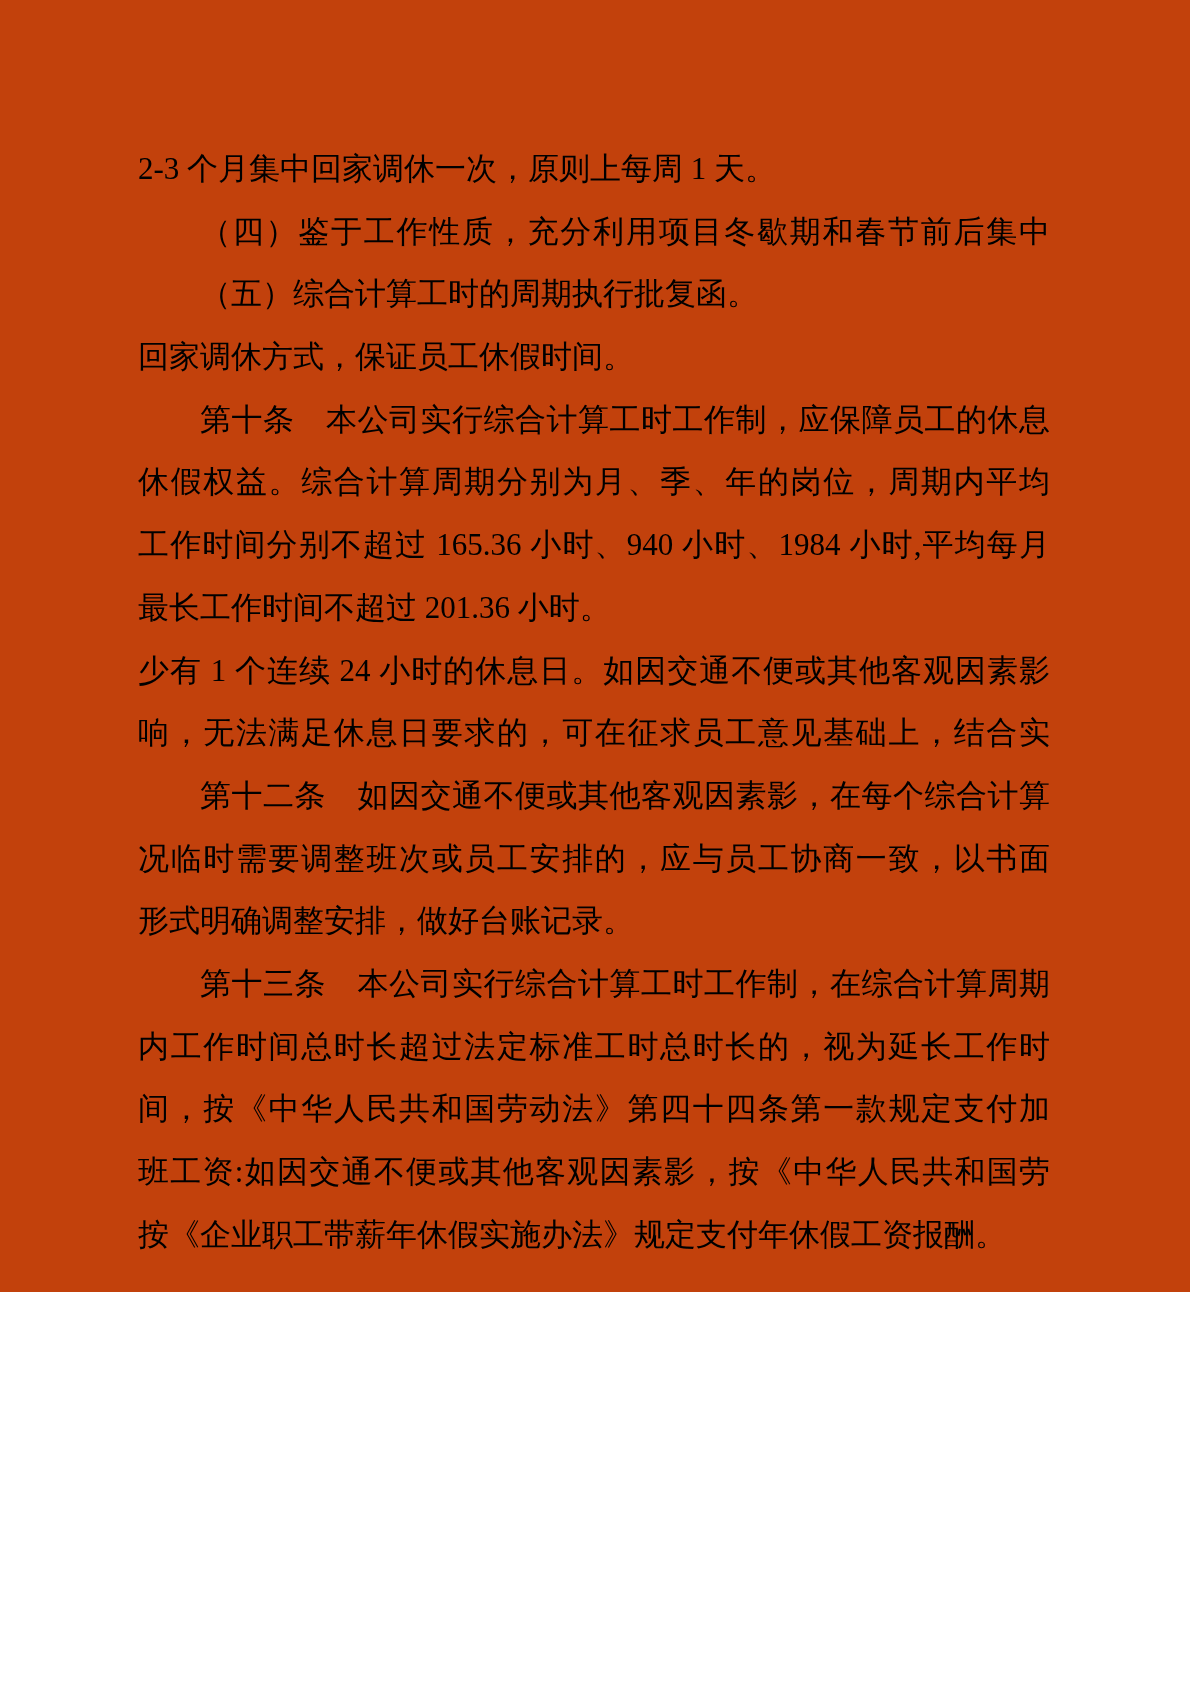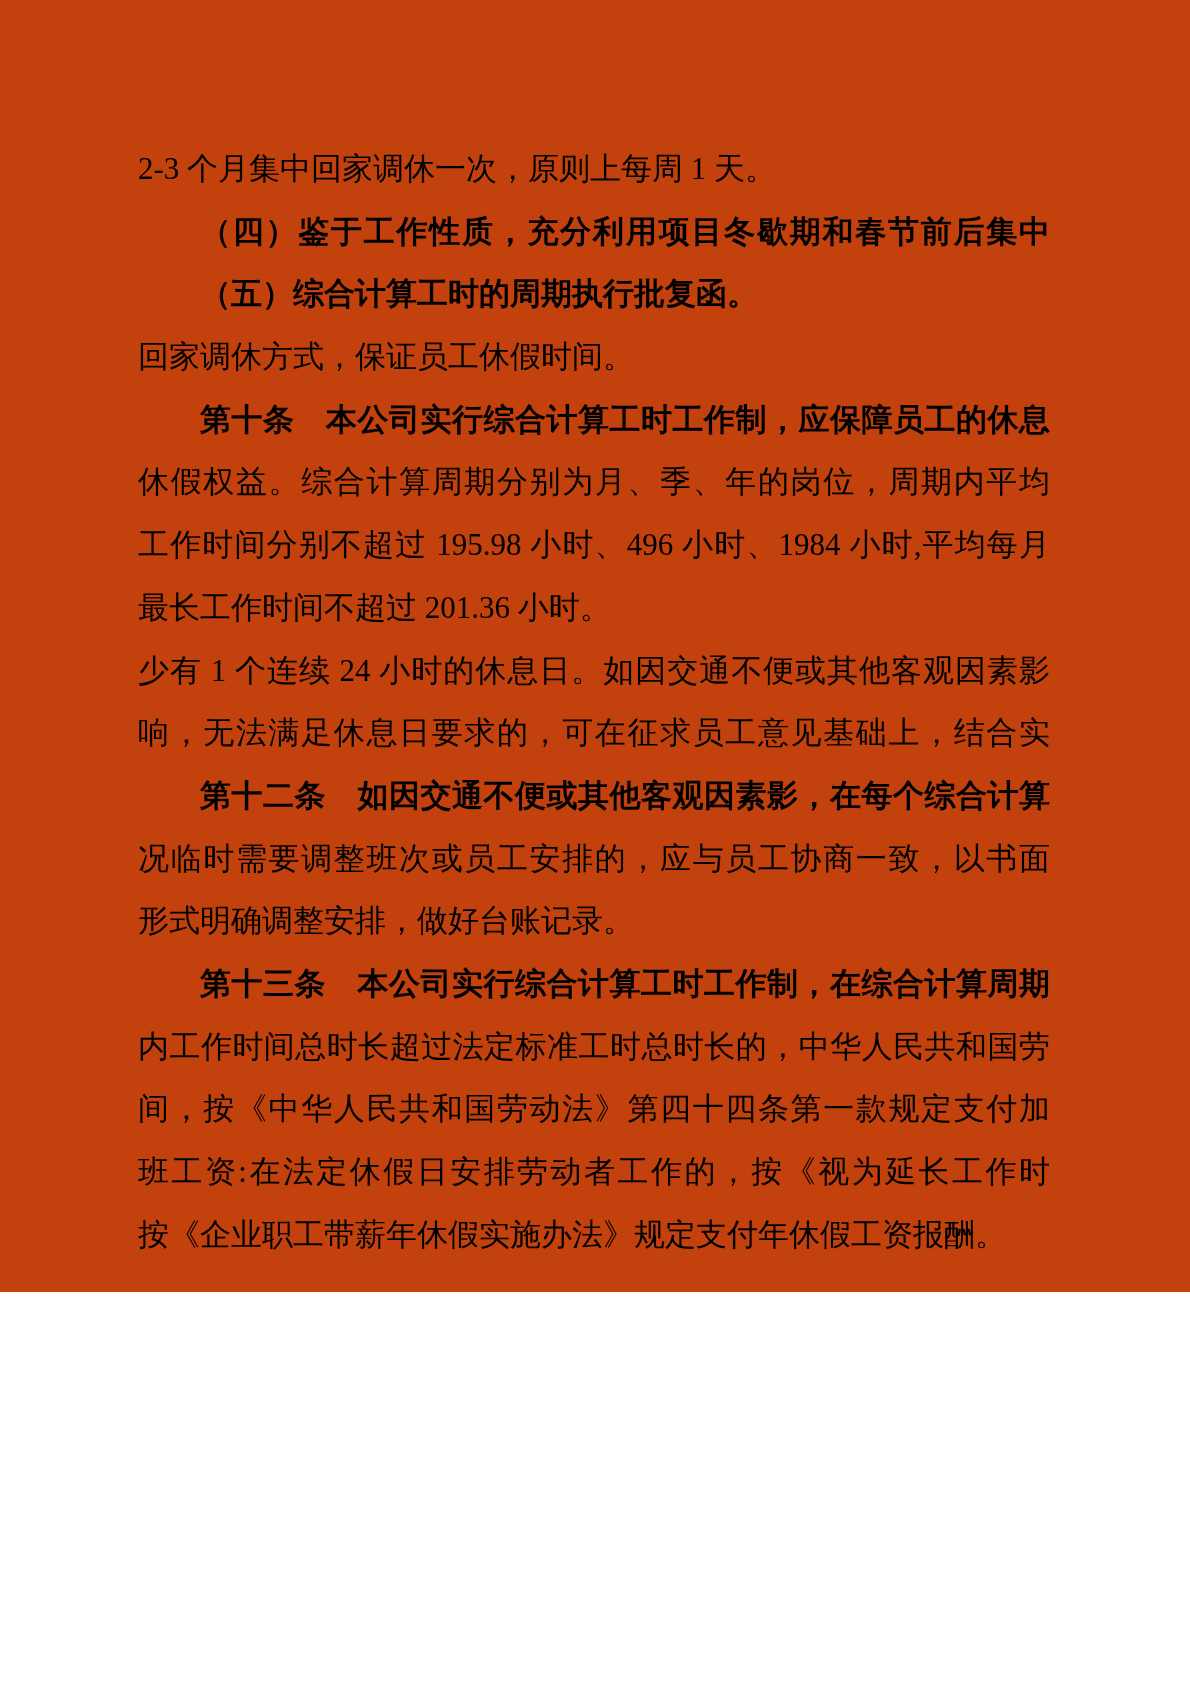--- a/index.html
+++ b/index.html
@@ -31,40 +31,39 @@
     height: 62.7px;
     overflow: hidden;
     text-align: left;
   }
   .line.just {
     text-align: justify;
     text-align-last: justify;
   }
   .line.indent {
     text-indent: 62px;
-    font-weight: bold;
   }
 </style>
 </head>
 <body>
 
 <div class="page">
   <div class="content">
     <div class="line">2-3 个月集中回家调休一次，原则上每周 1 天。</div>
     <div class="line just indent">（四）鉴于工作性质，充分利用项目冬歇期和春节前后集中</div>
     <div class="line indent">（五）综合计算工时的周期执行批复函。</div>
     <div class="line">回家调休方式，保证员工休假时间。</div>
     <div class="line just indent">第十条　本公司实行综合计算工时工作制，应保障员工的休息</div>
     <div class="line just">休假权益。综合计算周期分别为月、季、年的岗位，周期内平均</div>
-    <div class="line just">工作时间分别不超过 195.98 小时、496 小时、1984 小时,平均每月</div>
+    <div class="line just">工作时间分别不超过 165.36 小时、940 小时、1984 小时,平均每月</div>
     <div class="line">最长工作时间不超过 201.36 小时。</div>
     <div class="line just">少有 1 个连续 24 小时的休息日。如因交通不便或其他客观因素影</div>
     <div class="line just">响，无法满足休息日要求的，可在征求员工意见基础上，结合实</div>
     <div class="line just indent">第十二条　如因交通不便或其他客观因素影，在每个综合计算</div>
     <div class="line just">况临时需要调整班次或员工安排的，应与员工协商一致，以书面</div>
     <div class="line">形式明确调整安排，做好台账记录。</div>
     <div class="line just indent">第十三条　本公司实行综合计算工时工作制，在综合计算周期</div>
-    <div class="line just">内工作时间总时长超过法定标准工时总时长的，中华人民共和国劳</div>
+    <div class="line just">内工作时间总时长超过法定标准工时总时长的，视为延长工作时</div>
     <div class="line just">间，按《中华人民共和国劳动法》第四十四条第一款规定支付加</div>
-    <div class="line just">班工资:在法定休假日安排劳动者工作的，按《视为延长工作时</div>
+    <div class="line just">班工资:如因交通不便或其他客观因素影，按《中华人民共和国劳</div>
     <div class="line">按《企业职工带薪年休假实施办法》规定支付年休假工资报酬。</div>
   </div>
 </div>
 
 </body></html>

